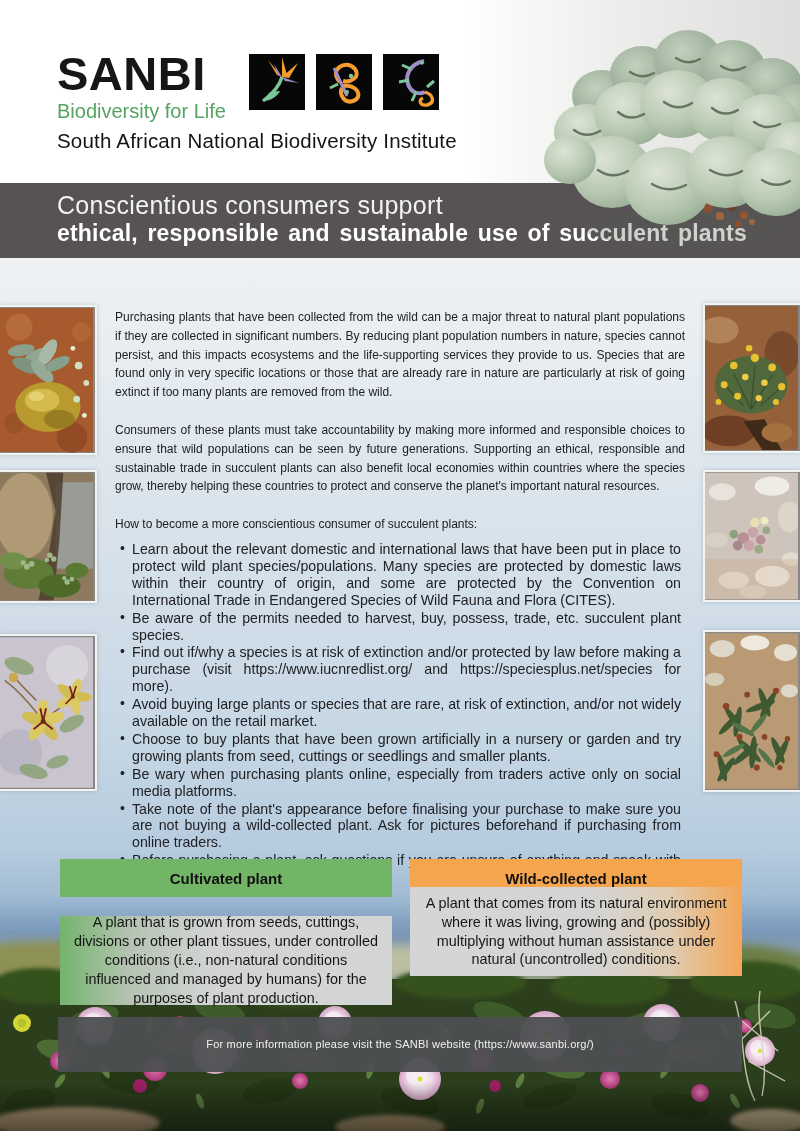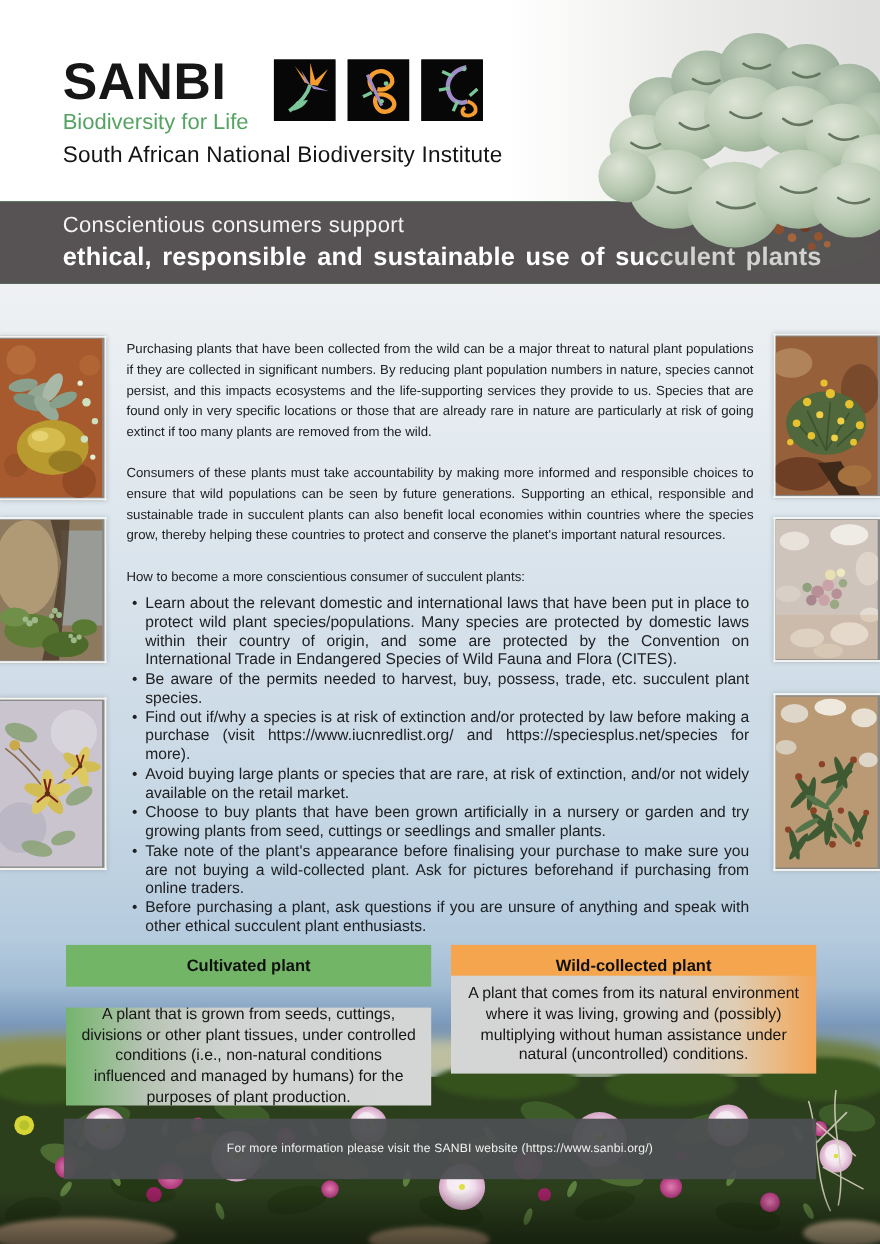--- a/index.html
+++ b/index.html
@@ -26,21 +26,21 @@
   .logo-tile{width:56px;height:56px;background:#070707;}
   .logo-fullname{font-size:20.5px;color:#141414;margin-top:7px;letter-spacing:.2px;}
   
   .succulent-wrap{position:absolute;top:0;right:0;width:260px;height:260px;z-index:5;pointer-events:none;}
   
   .banner{
     position:absolute;top:183px;left:0;width:800px;height:75px;
     background:#575355;z-index:3;box-sizing:border-box;
     padding:9px 0 0 57px;
   }
-  .banner-kicker{font-size:20px;color:#f3f3f3;line-height:26px;letter-spacing:.3px;}
+  .banner-kicker{font-size:25px;color:#f3f3f3;line-height:26px;letter-spacing:.3px;}
   .banner-title{font-size:23px;font-weight:bold;color:#ffffff;line-height:31px;word-spacing:3px;letter-spacing:.2px;}
   
   .main{
     position:absolute;top:258px;left:0;width:800px;height:873px;
     background:linear-gradient(180deg,
       #eff1f3 0%, #e4ebf0 16%, #d3dfe9 38%, #c6d7e4 55%,
       #b5cbde 68%, #a2bcd4 73%, #84a2c2 76%, #7494b7 78%);
     z-index:1;
   }
   .landscape{position:absolute;left:0;bottom:0;width:800px;height:200px;}
@@ -577,20 +577,21 @@
     <div class="content">
       <p>Purchasing plants that have been collected from the wild can be a major threat to natural plant populations if they are collected in significant numbers. By reducing plant population numbers in nature, species cannot persist, and this impacts ecosystems and the life-supporting services they provide to us. Species that are found only in very specific locations or those that are already rare in nature are particularly at risk of going extinct if too many plants are removed from the wild.</p>
       <p>Consumers of these plants must take accountability by making more informed and responsible choices to ensure that wild populations can be seen by future generations. Supporting an ethical, responsible and sustainable trade in succulent plants can also benefit local economies within countries where the species grow, thereby helping these countries to protect and conserve the planet's important natural resources.</p>
       <p class="intro-line">How to become a more conscientious consumer of succulent plants:</p>
       <ul>
         <li>Learn about the relevant domestic and international laws that have been put in place to protect wild plant species/populations. Many species are protected by domestic laws within their country of origin, and some are protected by the Convention on International Trade in Endangered Species of Wild Fauna and Flora (CITES).</li>
         <li>Be aware of the permits needed to harvest, buy, possess, trade, etc. succulent plant species.</li>
         <li>Find out if/why a species is at risk of extinction and/or protected by law before making a purchase (visit https://www.iucnredlist.org/ and https://speciesplus.net/species for more).</li>
         <li>Avoid buying large plants or species that are rare, at risk of extinction, and/or not widely available on the retail market.</li>
         <li>Choose to buy plants that have been grown artificially in a nursery or garden and try growing plants from seed, cuttings or seedlings and smaller plants.</li>
+        <li>Be wary when purchasing plants online, especially from traders active only on social media platforms.</li>
         <li>Take note of the plant's appearance before finalising your purchase to make sure you are not buying a wild-collected plant. Ask for pictures beforehand if purchasing from online traders.</li>
         <li>Before purchasing a plant, ask questions if you are unsure of anything and speak with other ethical succulent plant enthusiasts.</li>
       </ul>
     </div>
 
     <div class="card-header cultivated">Cultivated plant</div>
     <div class="card-header wild">Wild-collected plant</div>
     <div class="card-body cultivated">A plant that is grown from seeds, cuttings, divisions or other plant tissues, under controlled conditions (i.e., non-natural conditions influenced and managed by humans) for the purposes of plant production.</div>
     <div class="card-body wild">A plant that comes from its natural environment where it was living, growing and (possibly) multiplying without human assistance under natural (uncontrolled) conditions.</div>
 

